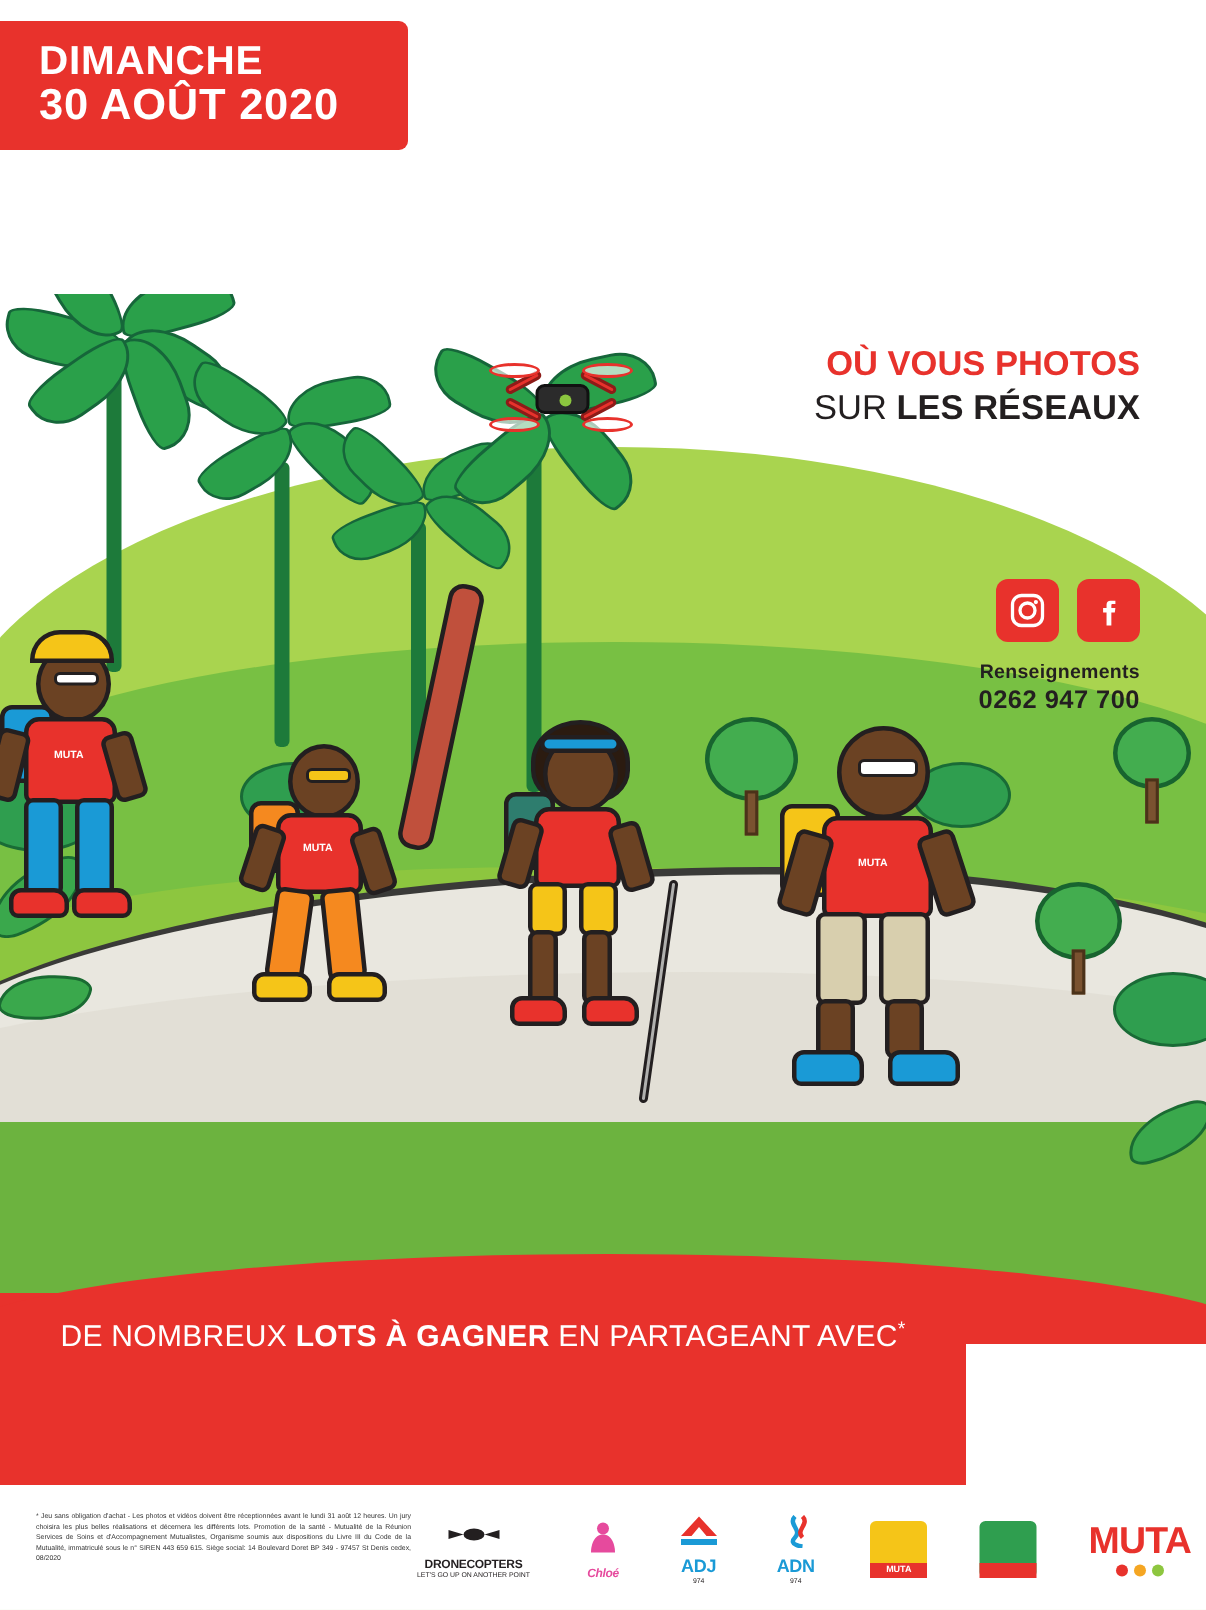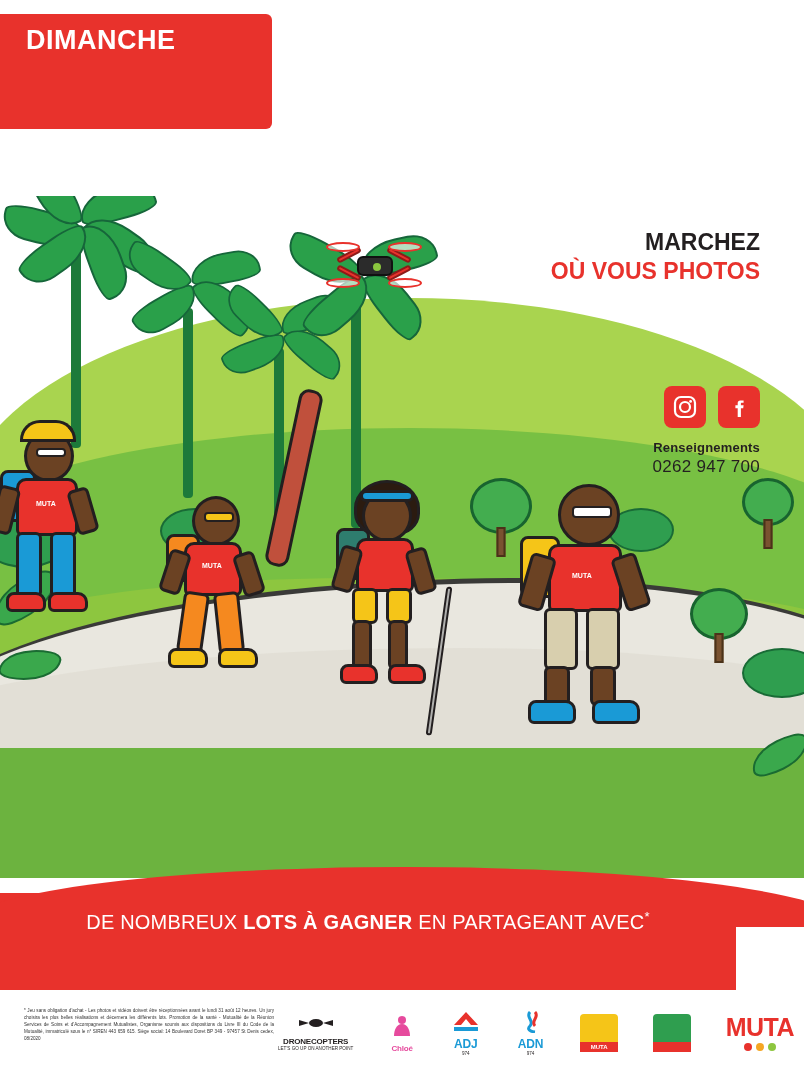--- a/index.html
+++ b/index.html
@@ -20,21 +20,21 @@
   .top-band {
     position: absolute; left: 0; top: 0;
     width: 804px; height: 196px;
     background: #ffffff;
     z-index: 30;
   }
 
   
   .date-badge {
     position: absolute; left: 0; top: 14px;
-    width: 272px; height: 115px;
+    width: 272px; height: 86px;
     background: #e8322c;
     border-radius: 0 6px 6px 0;
     color: #ffffff;
     padding: 12px 0 0 26px;
     z-index: 32;
   }
   .date-badge .l1 {
     font-size: 27px; font-weight: bold; letter-spacing: 0.5px; line-height: 1.05;
   }
   .date-badge .l2 {
@@ -207,25 +207,25 @@
   }
   .sbtn {
     width: 42px; height: 42px; border-radius: 8px; background: #e8322c;
     display: flex; align-items: center; justify-content: center;
   }
   .sbtn svg { display: block; }
   .renseign {
     position: absolute; right: 44px; top: 440px; text-align: right; z-index: 41;
   }
   .renseign .r1 { font-size: 13px; font-weight: bold; color: #231f20; letter-spacing: 0.2px; }
-  .renseign .r2 { font-size: 17px; font-weight: normal; color: #231f20; margin-top: 2px; letter-spacing: 0.3px; }
+  .renseign .r2 { font-size: 17px; font-weight: bold; color: #231f20; margin-top: 2px; letter-spacing: 0.3px; }
 
   
   .redband {
-    position: absolute; left: 0; top: 893px; width: 736px; height: 128px;
+    position: absolute; left: 0; top: 862px; width: 644px; height: 128px;
     background: #e8322c; color: #ffffff; text-align: center; z-index: 45;
   }
   .redband .top-curve {
     position: absolute; left: -40px; top: -26px; width: 890px; height: 60px;
     background: #e8322c; border-radius: 50% 50% 0 0 / 100% 100% 0 0;
   }
   .redband .rb1 {
     position: relative; padding-top: 16px; font-size: 20px; letter-spacing: 0.2px;
   }
   .redband .rb1 b { font-weight: bold; }
@@ -399,31 +399,32 @@
       <div class="w-leg" style="left:80px; top:198px; width:26px; height:40px; background:#6b4223;"></div>
       <div class="w-shoe" style="left:18px; top:232px; width:48px; height:24px; background:#1a9ad6;"></div>
       <div class="w-shoe" style="left:82px; top:232px; width:48px; height:24px; background:#1a9ad6;"></div>
     </div>
   </div>
 
   <div class="top-band"></div>
 
   <div class="date-badge">
     <div class="l1">DIMANCHE</div>
+    <div class="l2">30 AOÛT 2020</div>
   </div>
 
   <div class="title-block">
     <div class="title-line1"><span>MARCHE</span><span class="small"> DE LA</span></div>
     <div class="title-line2">MUTUALITÉ</div>
     <div class="title-line3"><span>TOUS </span><b>CONNECTÉS</b><span> POUR </span><span class="rd">NOTRE SANTÉ</span><span> !</span></div>
   </div>
 
   <div class="msg">
-    <div class="line">MARCHEZ</div>
     <div class="line red">OÙ VOUS PHOTOS</div>
+    <div class="line"><span class="thin">SUR </span><span>LES RÉSEAUX</span></div>
   </div>
 
   <div class="socials">
     <div class="sbtn">
       <svg width="26" height="26" viewBox="0 0 26 26">
         <rect x="3" y="3" width="20" height="20" rx="6" ry="6" fill="none" stroke="#ffffff" stroke-width="2.2"></rect>
         <circle cx="13" cy="13" r="5" fill="none" stroke="#ffffff" stroke-width="2.2"></circle>
         <circle cx="18.6" cy="7.4" r="1.4" fill="#ffffff"></circle>
       </svg>
     </div>
@@ -457,21 +458,21 @@
         </svg>
         <div class="nm">DRONECOPTERS</div>
         <div class="sb">LET'S GO UP ON ANOTHER POINT</div>
       </div>
 
       <div class="logo">
         <svg width="28" height="26" viewBox="0 0 28 26">
           <circle cx="14" cy="6" r="4" fill="#e64a9d"></circle>
           <path d="M14 10 C8 10 6 17 6 22 L22 22 C22 17 20 10 14 10 Z" fill="#e64a9d"></path>
         </svg>
-        <div class="nm" style="color:#e64a9d; ">Chloé</div>
+        <div class="nm" style="color:#e64a9d; font-style:italic;">Chloé</div>
       </div>
 
       <div class="logo">
         <svg width="30" height="22" viewBox="0 0 30 22">
           <path d="M15 1 L27 14 L20 14 L15 8 L10 14 L3 14 Z" fill="#e8322c"></path>
           <rect x="3" y="16" width="24" height="4" fill="#1a9ad6"></rect>
         </svg>
         <div class="nm" style="color:#1a9ad6; font-size:12px;">ADJ</div>
         <div class="sb">974</div>
       </div>

